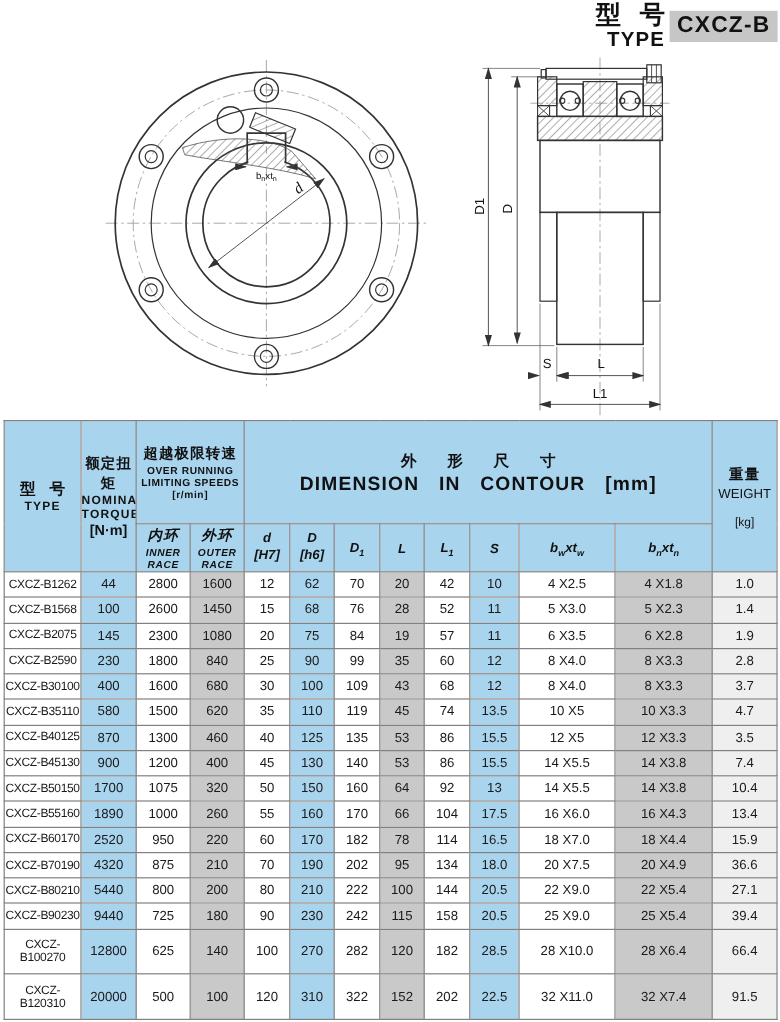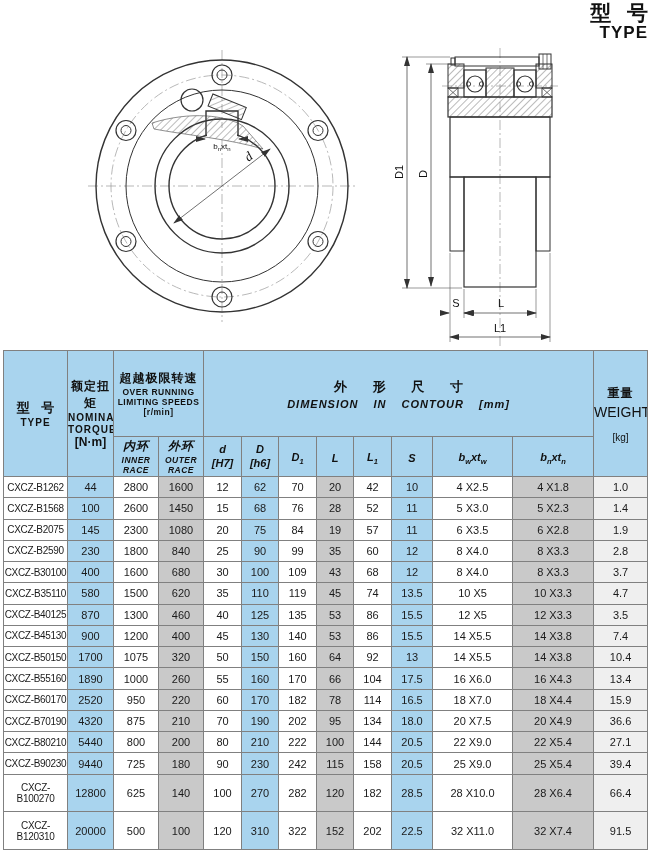--- a/index.html
+++ b/index.html
@@ -32,39 +32,40 @@
   th,td{border:1px solid var(--border);text-align:center;vertical-align:middle;padding:0;overflow:hidden;}
   thead th{background:var(--blue);font-weight:bold;}
   thead tr.hr1{height:86px;}
   thead tr.hr2{height:40px;font-style:italic;}
   .h-cn{font-size:13px;letter-spacing:4px;margin-right:-4px;}
   .h-cn-sm{font-size:12px;letter-spacing:1px;}
   .h-en{font-size:10px;letter-spacing:1px;line-height:1.15;}
   .h-en-sm{font-size:8.5px;letter-spacing:0.5px;line-height:1.2;}
   .h-unit{font-size:12px;font-weight:bold;}
   .dim-cn{font-size:13px;letter-spacing:11px;margin-right:-11px;}
-  .dim-en{font-size:11px;word-spacing:11px;letter-spacing:1px;margin-top:2px;font-style:italic;}
-  .w-en{font-size:14px;font-weight:normal;margin-top:2px;}
+  .dim-en{font-size:16px;word-spacing:11px;letter-spacing:1px;margin-top:2px;}
+  .w-en{font-size:11px;font-weight:normal;margin-top:2px;}
   .w-unit{font-size:10px;font-weight:normal;margin-top:12px;}
   .sh-sym{font-size:11px;line-height:1.25;}
   sub{font-size:7.5px;}
   tbody td{font-size:11px;background:#fff;color:#1a1a1a;}
   tbody td.model-cell{font-size:10px;letter-spacing:-0.3px;margin-left:13px;}
   td.c-blue{background:var(--blue);}
   td.c-gray{background:var(--gray);}
   td.c-light{background:var(--light);}
 </style>
 </head>
 <body>
 
 <div class="page-header">
   <div class="titles">
     <div class="title-cn">型 号</div>
     <div class="title-en">TYPE</div>
   </div>
+  <div class="model-badge">CXCZ-B</div>
 </div>
 
 <svg class="drawings" width="650" height="348" viewBox="0 0 650 348">
   <defs>
     <pattern id="hatch" patternUnits="userSpaceOnUse" width="5" height="5" patternTransform="rotate(45)">
       <line x1="0" y1="0" x2="0" y2="5" stroke="#555" stroke-width="0.8"></line>
     </pattern>
     <marker id="arr" viewBox="0 0 10 6" refX="9" refY="3" markerWidth="10" markerHeight="6" markerUnits="userSpaceOnUse" orient="auto-start-reverse">
       <path d="M0,0 L10,3 L0,6 Z" fill="#333"></path>
     </marker>

